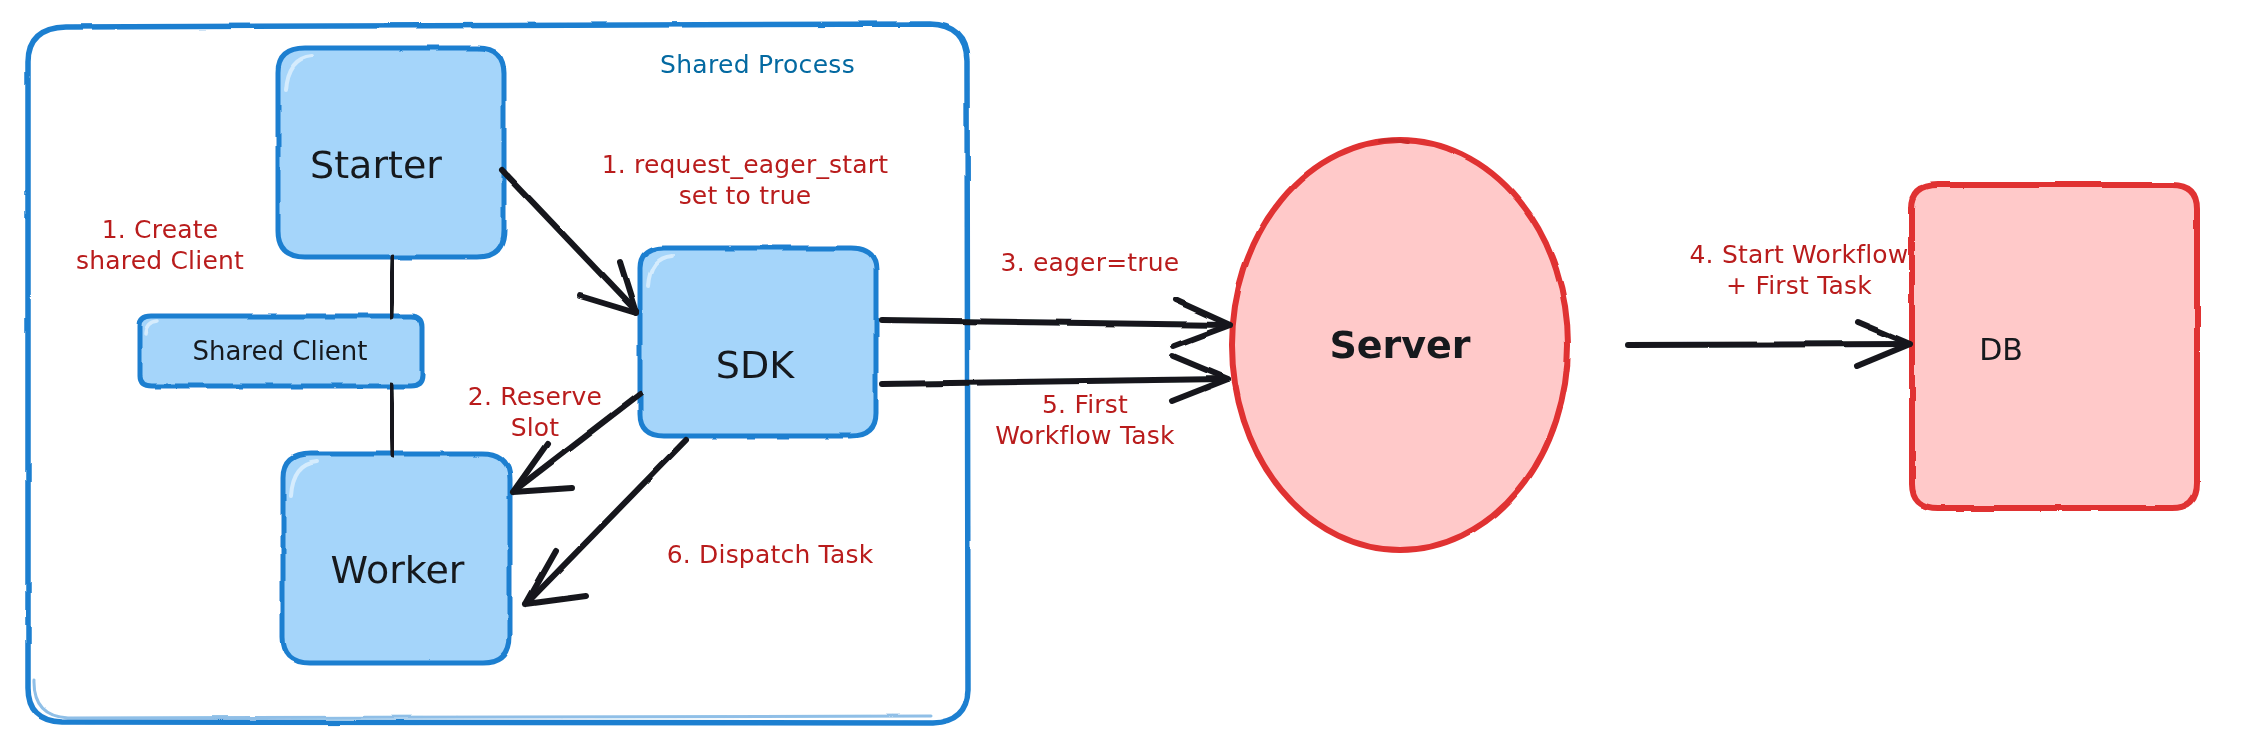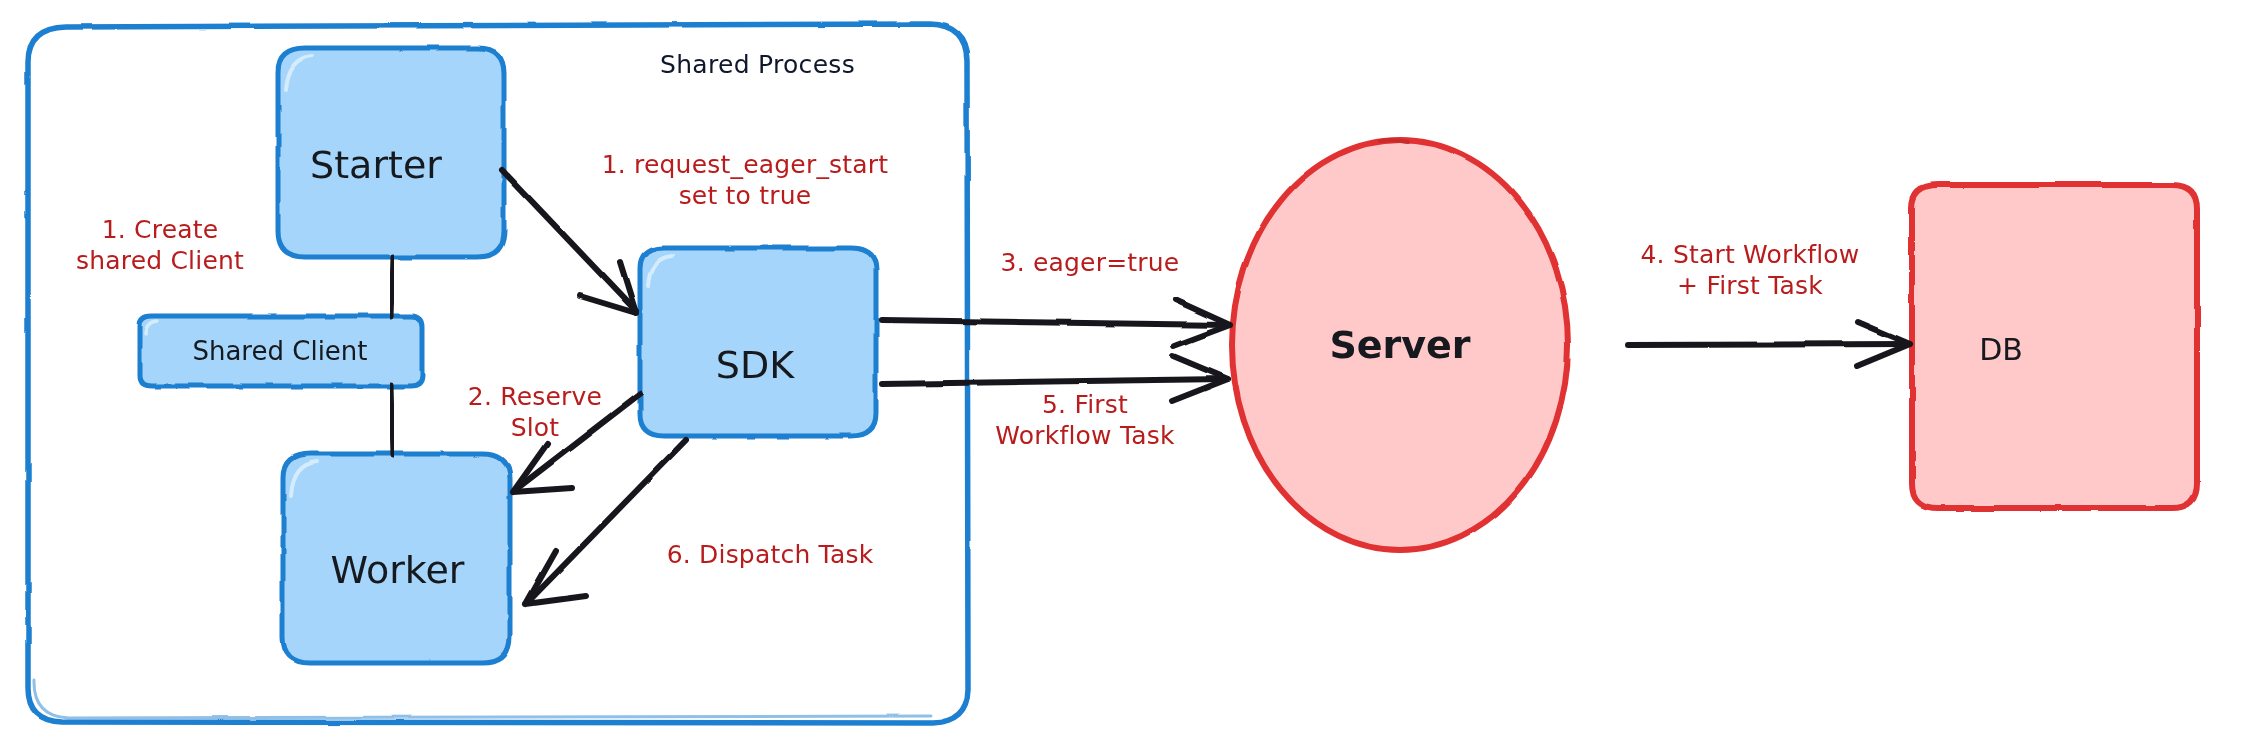--- a/index.html
+++ b/index.html
@@ -42,40 +42,40 @@
     text-align: center;
     color: #b91c1c;
     font-family: "DejaVu Sans", sans-serif;
     font-size: 25px;
     line-height: 1.22;
     white-space: pre;
     letter-spacing: 0.2px;
   }
   .group-title {
     position: absolute;
-    color: #0f172a;
+    color: #0369a1;
     font-family: "DejaVu Sans", sans-serif;
     font-size: 25px;
     white-space: pre;
     letter-spacing: 0.3px;
   }
   .t-starter  { left: 280px; top: 75px;  width: 192px; height: 180px; font-size: 38px; }
   .t-sdk      { left: 640px; top: 290px; width: 230px; height: 150px; font-size: 38px; }
   .t-worker   { left: 285px; top: 480px; width: 225px; height: 180px; font-size: 38px; }
   .t-shclient { left: 140px; top: 327px; width: 280px; height: 48px;  font-size: 26px; }
   .t-server   { left: 1265px; top: 315px; width: 270px; height: 60px; font-size: 38px; font-weight: bold; }
   .t-db       { left: 1866px; top: 320px; width: 270px; height: 60px; font-size: 30px; }
 
   .l-create      { left: 40px;  top: 215px; width: 240px; }
   .l-eagerstart  { left: 535px; top: 150px; width: 420px; }
   .l-reserve     { left: 440px; top: 382px; width: 190px; }
   .l-dispatch    { left: 620px; top: 540px; width: 300px; }
   .l-eagertrue   { left: 965px; top: 248px; width: 250px; }
   .l-firsttask    { left: 945px; top: 390px; width: 280px; }
-  .l-startwf     { left: 1595px; top: 240px; width: 310px; }
+  .l-startwf     { left: 1644px; top: 240px; width: 310px; }
 
   .gt-shared { left: 660px; top: 50px; }
 </style>
 </head>
 <body>
 
 <div id="stage">
 
   <svg id="svg-layer" viewBox="0 0 2248 754">
     <defs>

